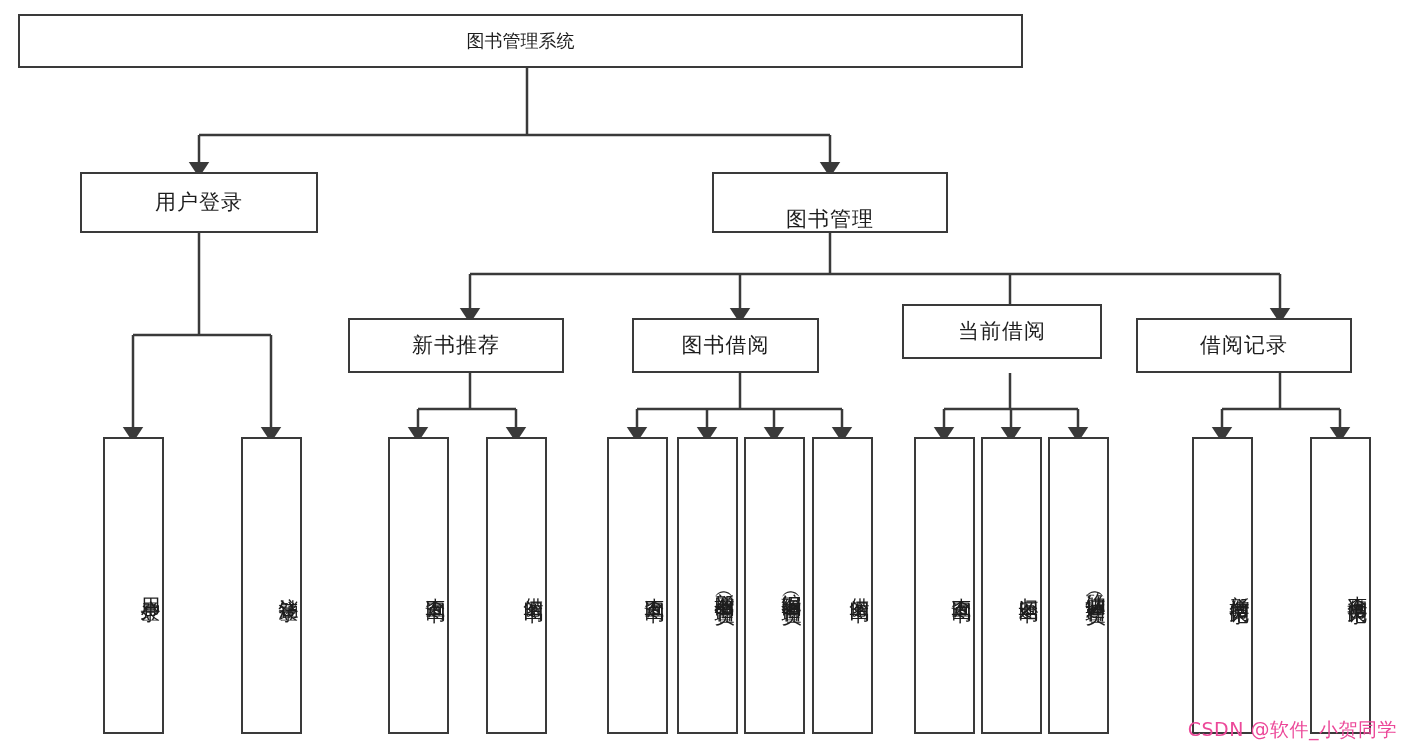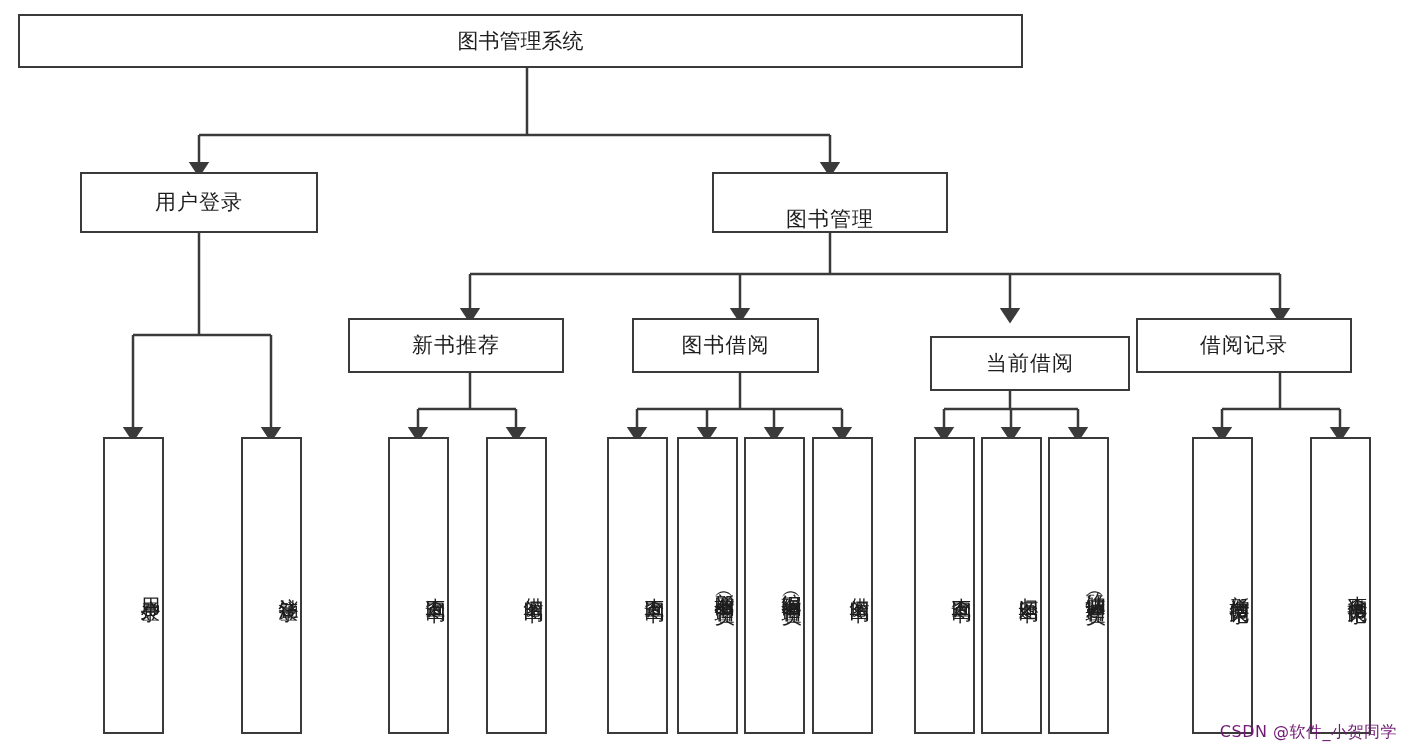--- a/index.html
+++ b/index.html
@@ -35,21 +35,21 @@
     align-items: center;
     justify-content: center;
     color: #1d1d1d;
     line-height: 1.15;
   }
   .node.h {
     font-size: 21px;
     letter-spacing: 1px;
   }
   .node.root {
-    font-size: 21px;
+    font-size: 18px;
   }
   .node.v {
     font-size: 20px;
     writing-mode: vertical-rl;
     text-orientation: upright;
     letter-spacing: 2px;
     padding-top: 6px;
     padding-bottom: 6px;
     align-items: flex-start;
     justify-content: center;
@@ -57,22 +57,22 @@
   .node.v .vtext {
     writing-mode: vertical-rl;
     text-orientation: upright;
     display: block;
     white-space: nowrap;
   }
   .watermark {
     position: absolute;
     right: 8px;
     bottom: 4px;
-    font-size: 16px;
-    color: #701a75;
+    font-size: 19px;
+    color: #ec4899;
     letter-spacing: 0.5px;
     white-space: nowrap;
     font-family: "DejaVu Sans", "Liberation Sans", sans-serif;
   }
 </style>
 </head>
 <body>
 
 <div id="canvas">
 
@@ -132,21 +132,21 @@
       </div>
     </div>
 
   <div id="level2-layer">
       <div class="node h" style="left: 348px; top: 318px; width: 216px; height: 55px;">
         <span>新书推荐</span>
       </div>
       <div class="node h" style="left: 632px; top: 318px; width: 187px; height: 55px;">
         <span>图书借阅</span>
       </div>
-      <div class="node h" style="left: 902px; top: 336px; width: 200px; height: 55px; margin-left: 28px;">
+      <div class="node h" style="left: 902px; top: 304px; width: 200px; height: 55px;">
         <span>当前借阅</span>
       </div>
       <div class="node h" style="left: 1136px; top: 318px; width: 216px; height: 55px;">
         <span>借阅记录</span>
       </div>
     </div>
 
   <div id="leaf-layer">
       <div class="node v" style="left: 103px; top: 437px; width: 61px; height: 297px;">
         <span class="vtext">用户登录</span>

